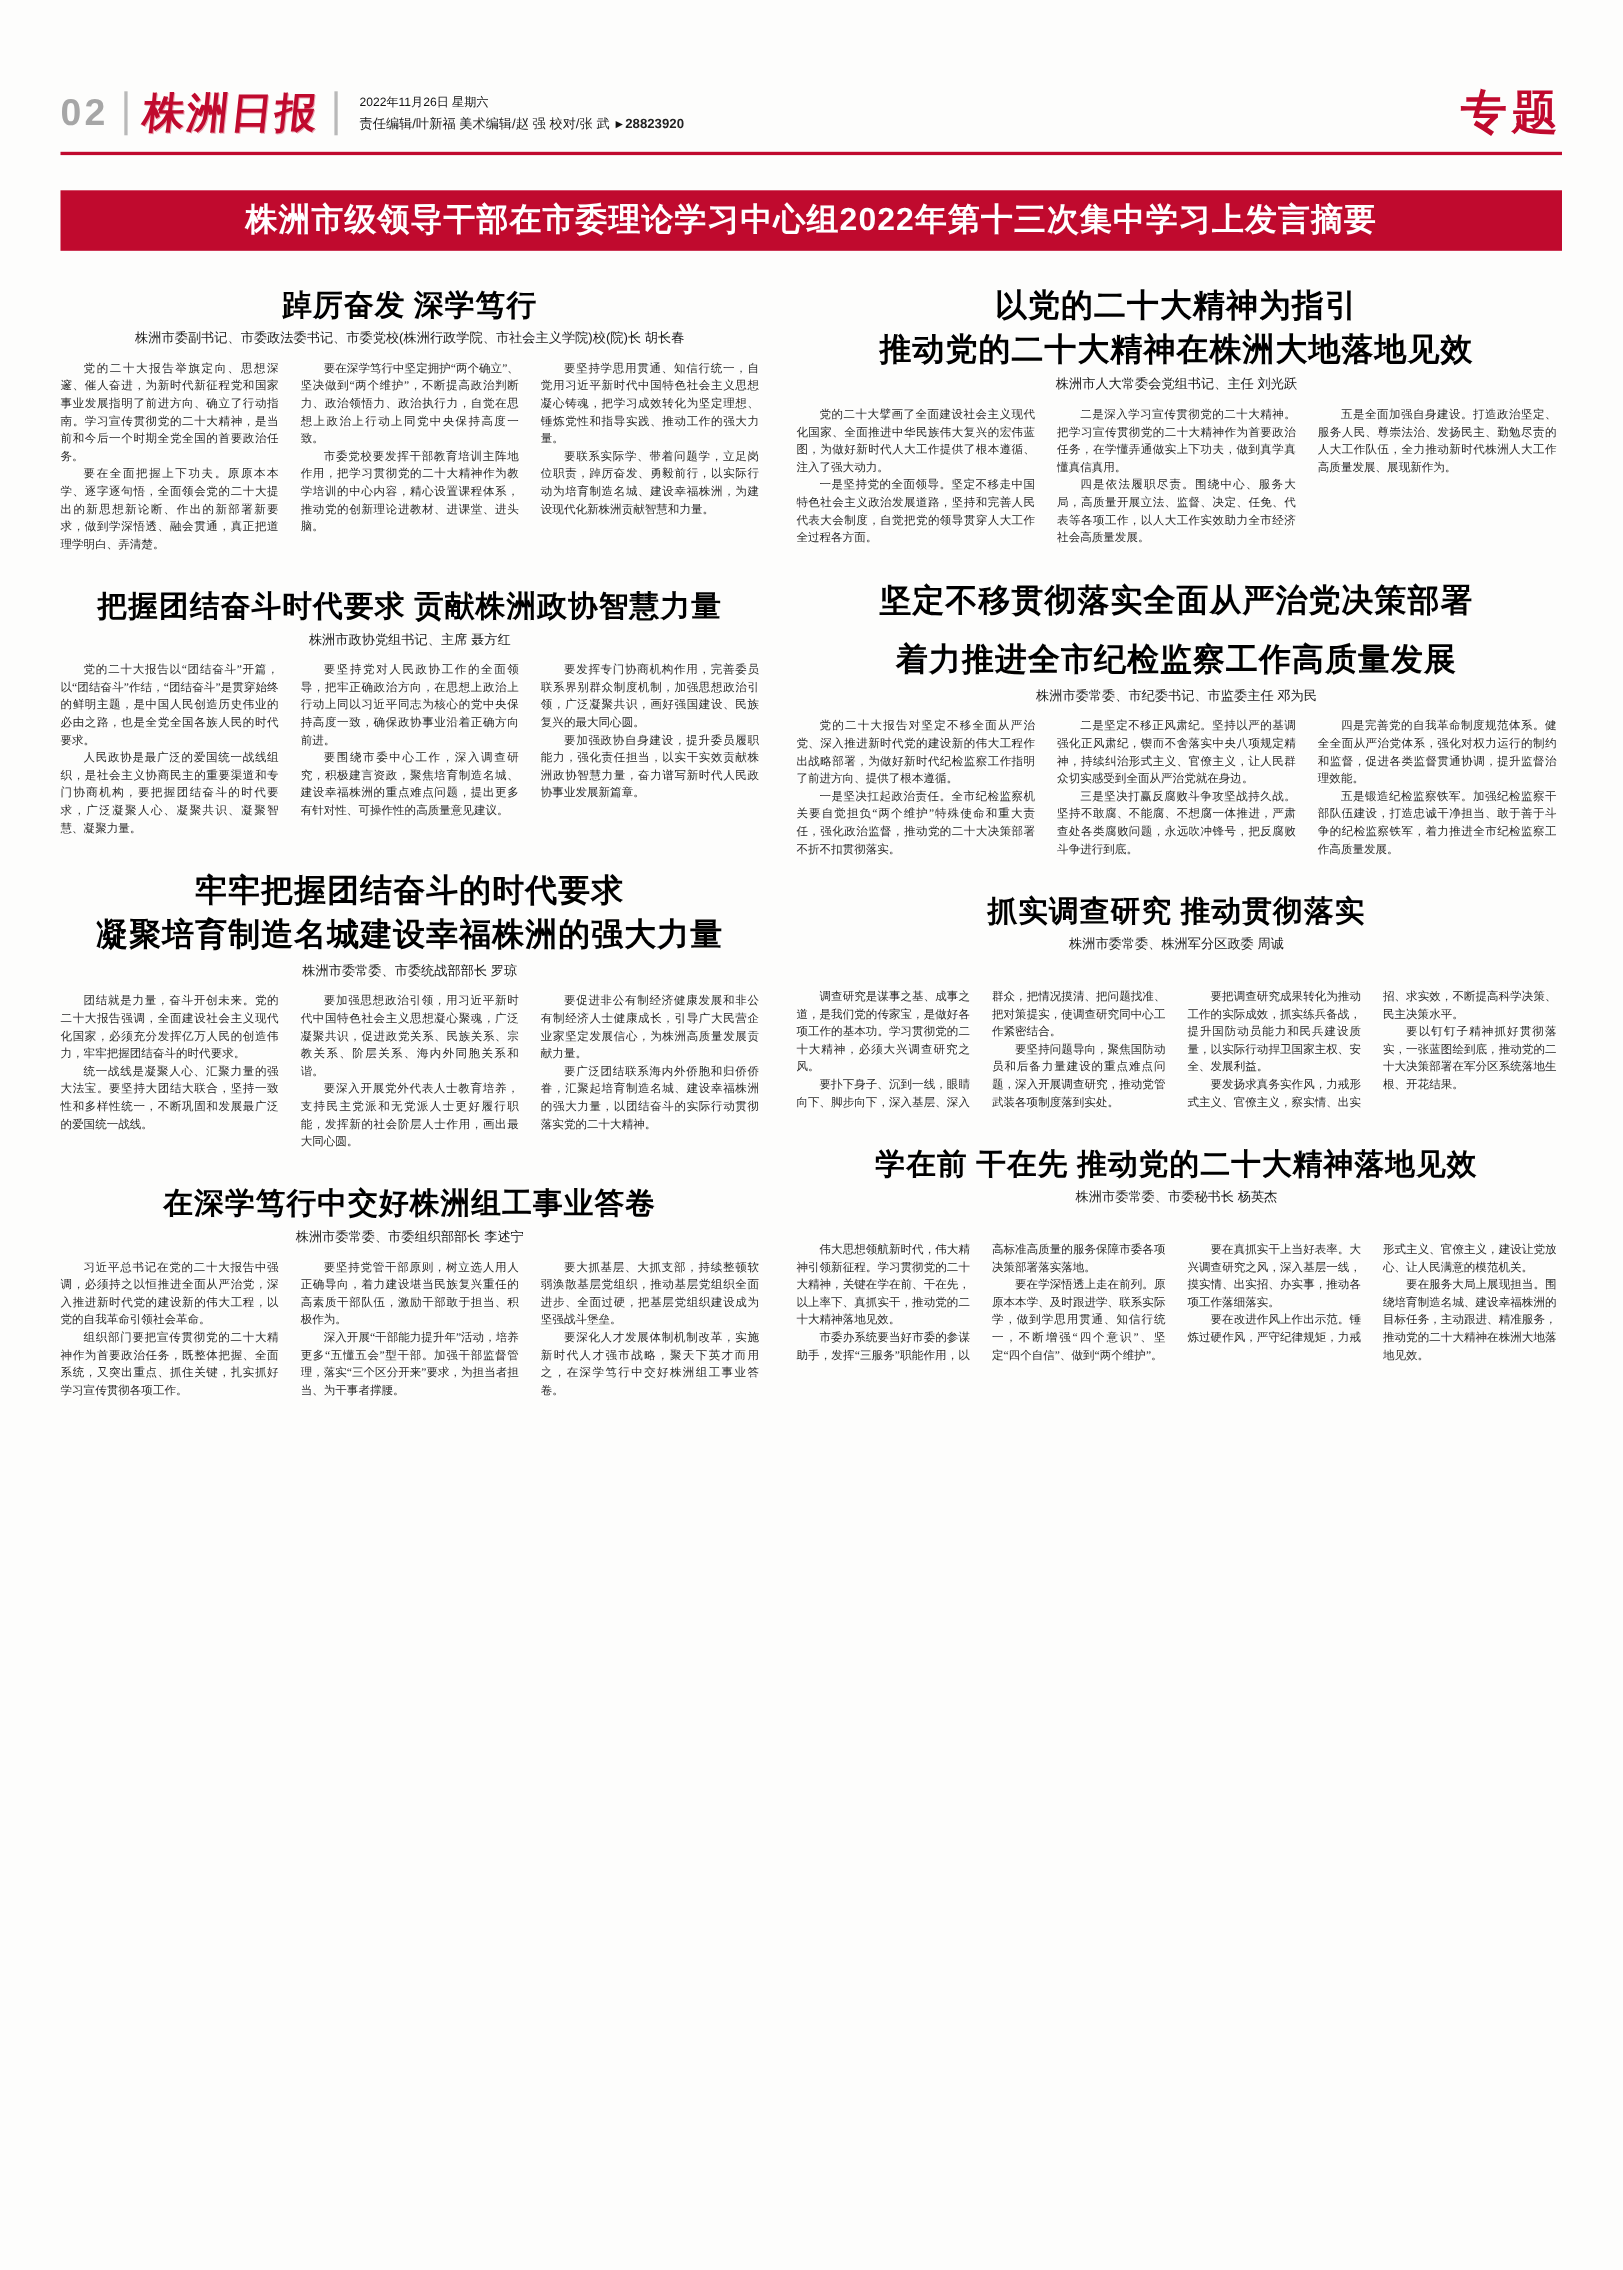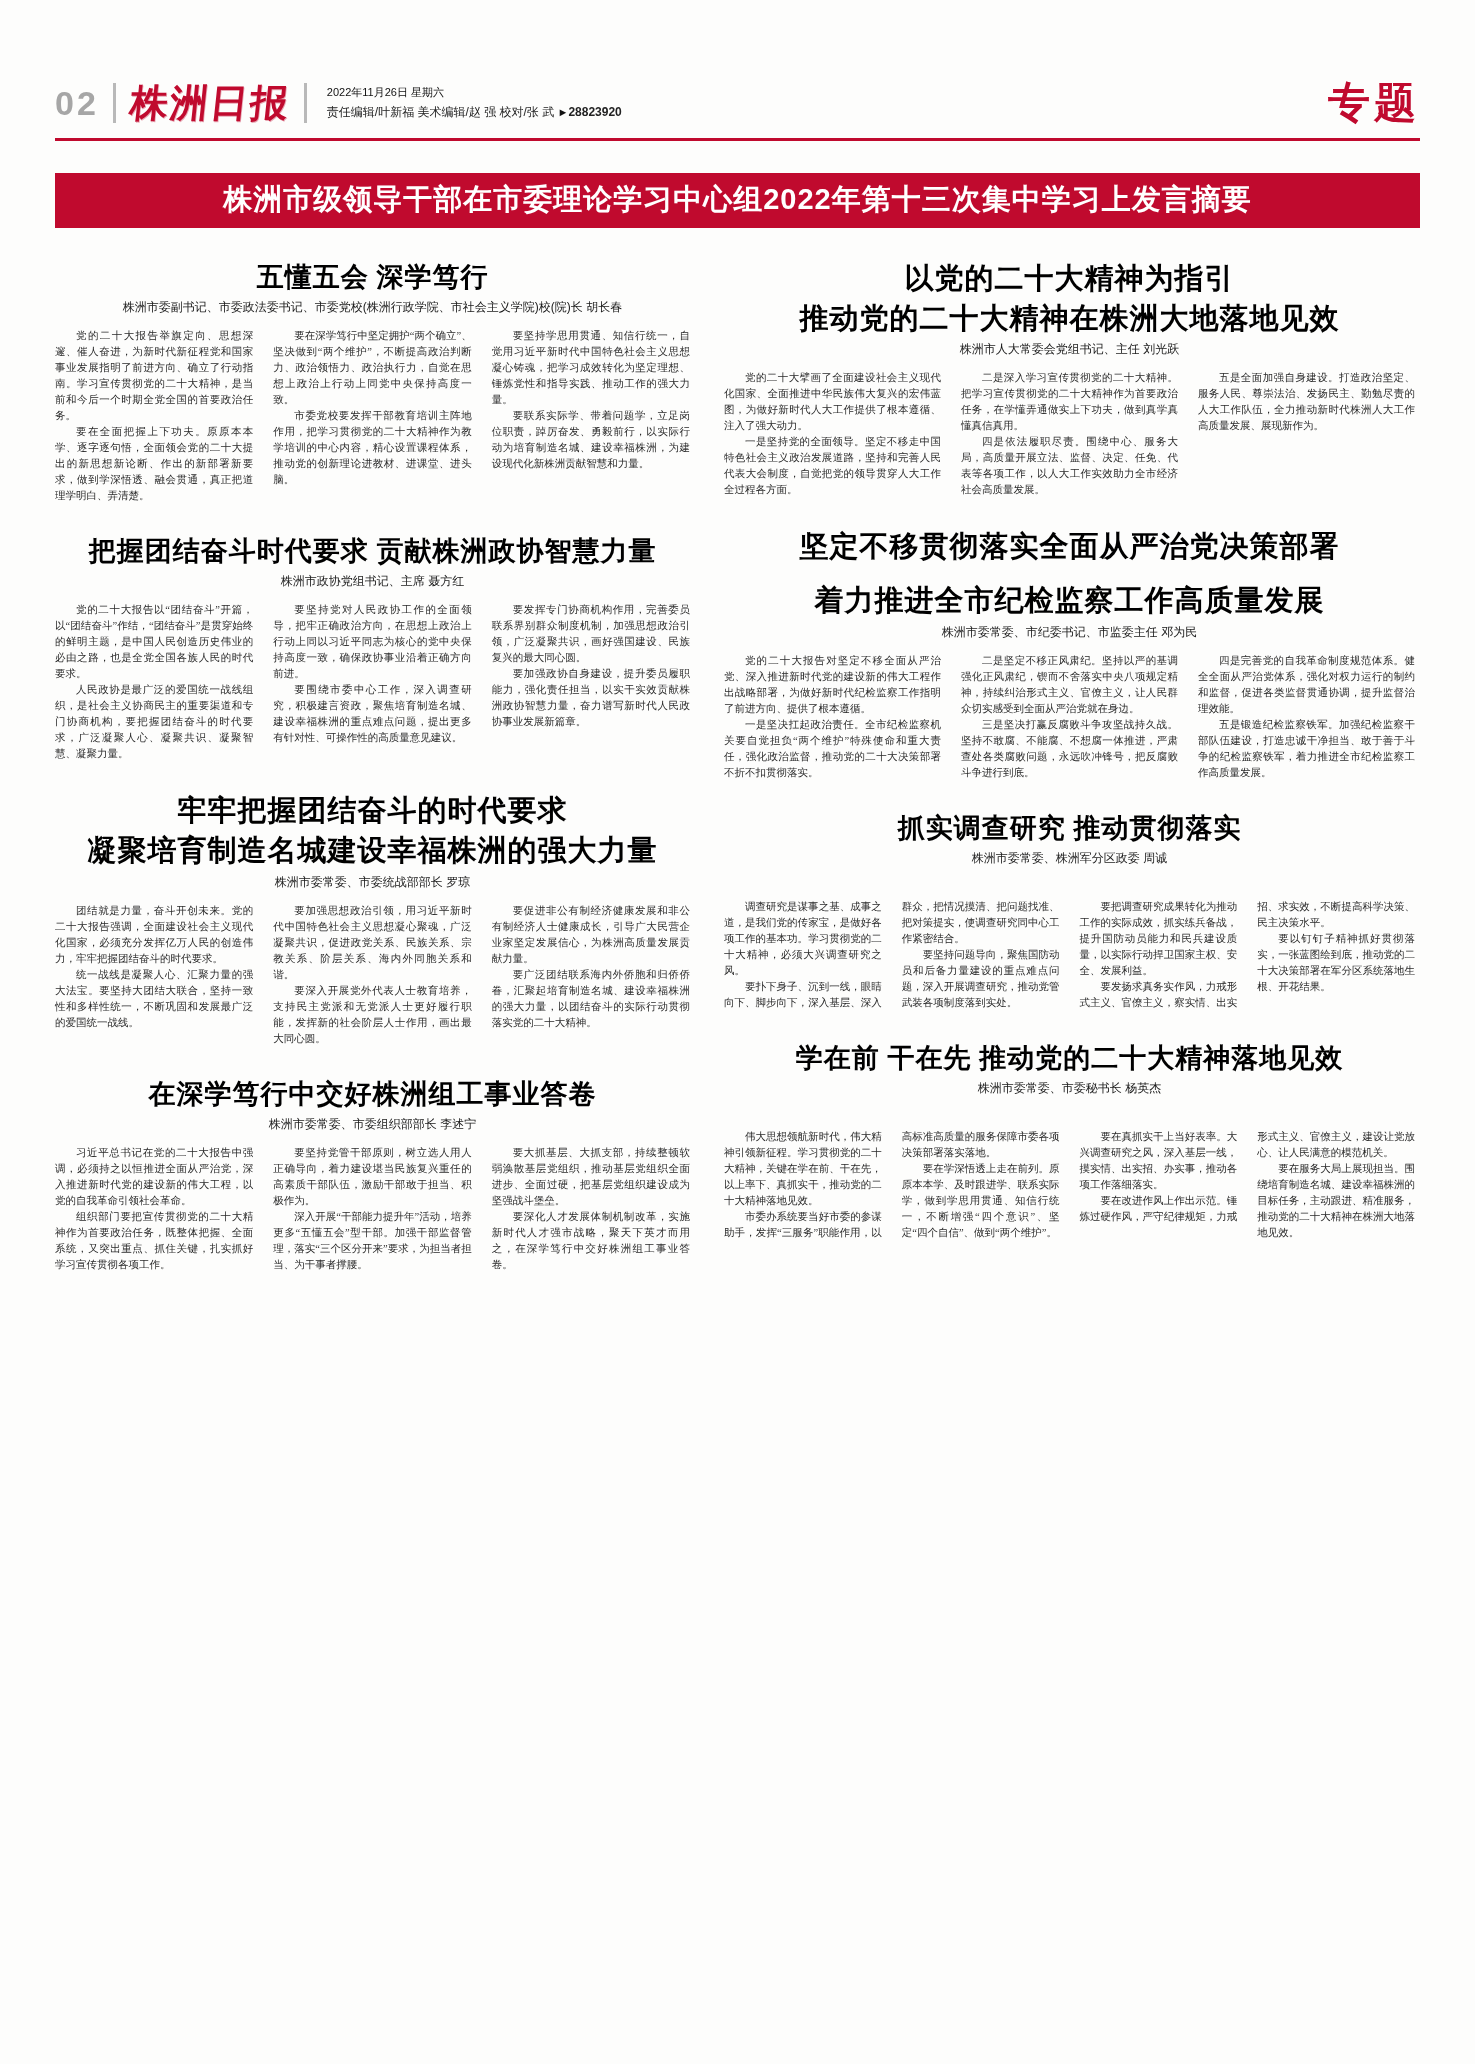--- a/index.html
+++ b/index.html
@@ -100,21 +100,21 @@
   </div>
   <hr class="red-rule">
 
   <div class="banner">株洲市级领导干部在市委理论学习中心组2022年第十三次集中学习上发言摘要</div>
 
   <div class="main">
 
     <div class="col-left">
 
       <section class="article">
-        <h2 class="a-title">五懂五会  深学笃行</h2>
+        <h2 class="a-title">踔厉奋发  深学笃行</h2>
         <div class="a-byline">株洲市委副书记、市委政法委书记、市委党校(株洲行政学院、市社会主义学院)校(院)长 胡长春</div>
         <div class="a-body cols3">
           <p>党的二十大报告举旗定向、思想深邃、催人奋进，为新时代新征程党和国家事业发展指明了前进方向、确立了行动指南。学习宣传贯彻党的二十大精神，是当前和今后一个时期全党全国的首要政治任务。</p>
           <p>要在全面把握上下功夫。原原本本学、逐字逐句悟，全面领会党的二十大提出的新思想新论断、作出的新部署新要求，做到学深悟透、融会贯通，真正把道理学明白、弄清楚。</p>
           <p>要在深学笃行中坚定拥护“两个确立”、坚决做到“两个维护”，不断提高政治判断力、政治领悟力、政治执行力，自觉在思想上政治上行动上同党中央保持高度一致。</p>
           <p>市委党校要发挥干部教育培训主阵地作用，把学习贯彻党的二十大精神作为教学培训的中心内容，精心设置课程体系，推动党的创新理论进教材、进课堂、进头脑。</p>
           <p>要坚持学思用贯通、知信行统一，自觉用习近平新时代中国特色社会主义思想凝心铸魂，把学习成效转化为坚定理想、锤炼党性和指导实践、推动工作的强大力量。</p>
           <p>要联系实际学、带着问题学，立足岗位职责，踔厉奋发、勇毅前行，以实际行动为培育制造名城、建设幸福株洲，为建设现代化新株洲贡献智慧和力量。</p>
         </div>
       </section>

